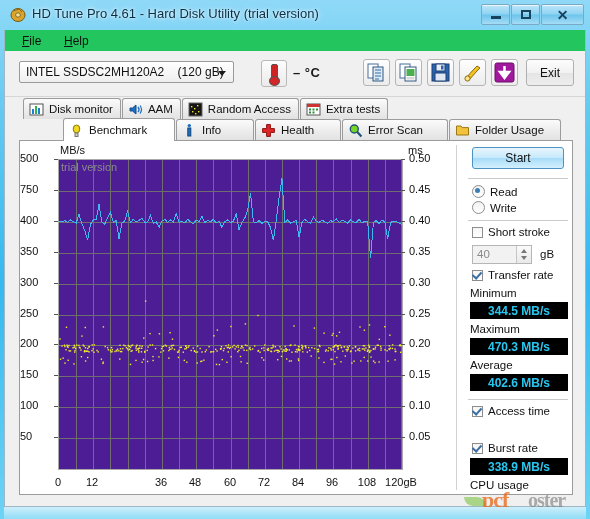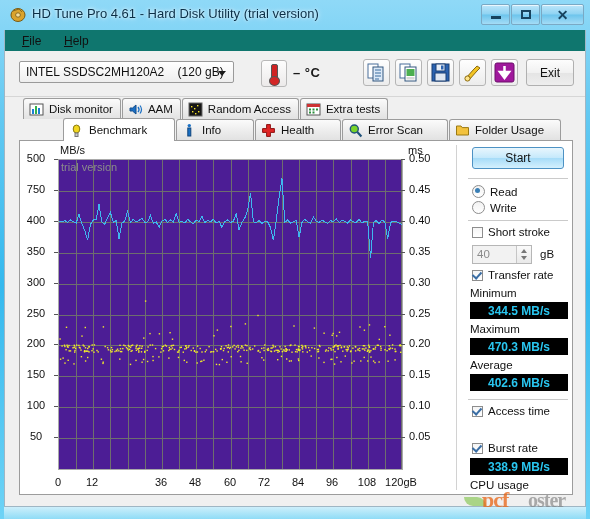--- a/index.html
+++ b/index.html
@@ -37,21 +37,21 @@
   .max-glyph{width:10px;height:9px;border:2px solid #17435e;box-sizing:border-box;}
   .close-glyph{font-size:14px;font-weight:bold;color:#17435e;line-height:1;font-family:"Liberation Sans",sans-serif;}
 
   
   .client{
     position:absolute;left:4px;top:30px;width:582px;height:477px;
     background:#f0f0f0;border:1px solid #9fb6c4;border-top:none;
     box-sizing:border-box;
   }
   
-  .menubar{position:absolute;left:0;top:0;width:100%;height:21px;background:#0f766e;}
+  .menubar{position:absolute;left:0;top:0;width:100%;height:21px;background:#22c55e;}
   .menuitem{
     position:absolute;top:3px;font-size:12px;color:#111;padding:1px 7px;
   }
   .menuitem u{text-decoration:underline;}
   
   .toolbar{
     position:absolute;left:0;top:21px;width:100%;height:45px;
     background:#f0f0f0;border-bottom:1px solid #d6d6d6;
   }
   .combo{
@@ -118,21 +118,21 @@
     position:absolute;left:38px;top:18px;width:345px;height:311px;
     background:#4c1d95;border:1px solid #a9a9a9;box-sizing:border-box;
     overflow:hidden;
   }
   .gridv,.gridh{position:absolute;background:#6e6e6e;}
   .gridv{width:1px;top:0;bottom:0;}
   .gridh{height:1px;left:0;right:0;}
   .trial{
     position:absolute;left:2px;top:1px;font-size:11px;color:#8c8c8c;
   }
-  .axleft{position:absolute;right:0;text-align:center;font-size:11px;color:#111;width:30px;}
+  .axleft{position:absolute;right:0;text-align:left;font-size:11px;color:#111;width:30px;}
   .axright{position:absolute;left:0;font-size:11px;color:#111;}
   .ylabel{position:absolute;left:40px;top:3px;font-size:11px;color:#111;}
   .rlabel{position:absolute;left:388px;top:3px;font-size:11px;color:#111;}
   .xtick{position:absolute;font-size:11px;color:#111;text-align:center;}
   .tickmark{position:absolute;width:4px;height:1px;background:#555;}
 
   
   .results{position:absolute;left:442px;top:0;width:112px;height:353px;}
   .startbtn{
     position:absolute;left:10px;top:6px;width:92px;height:22px;

